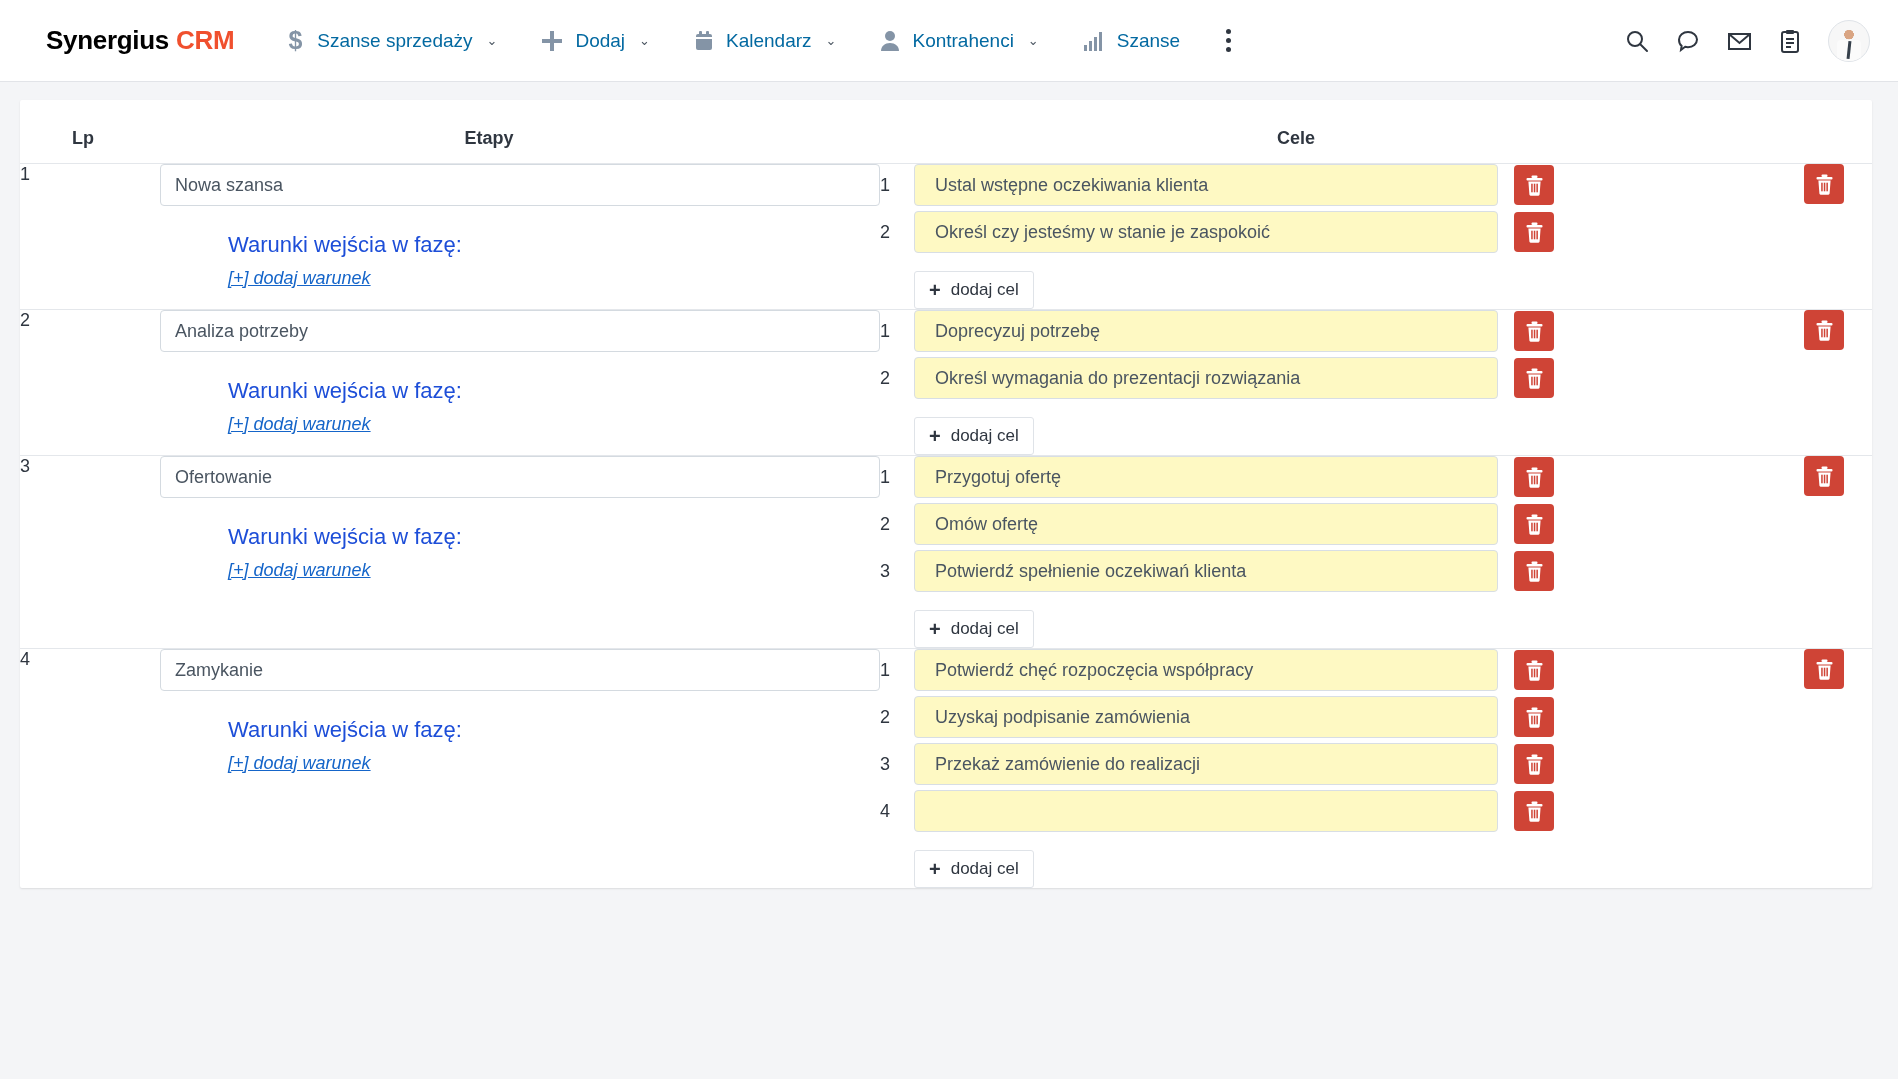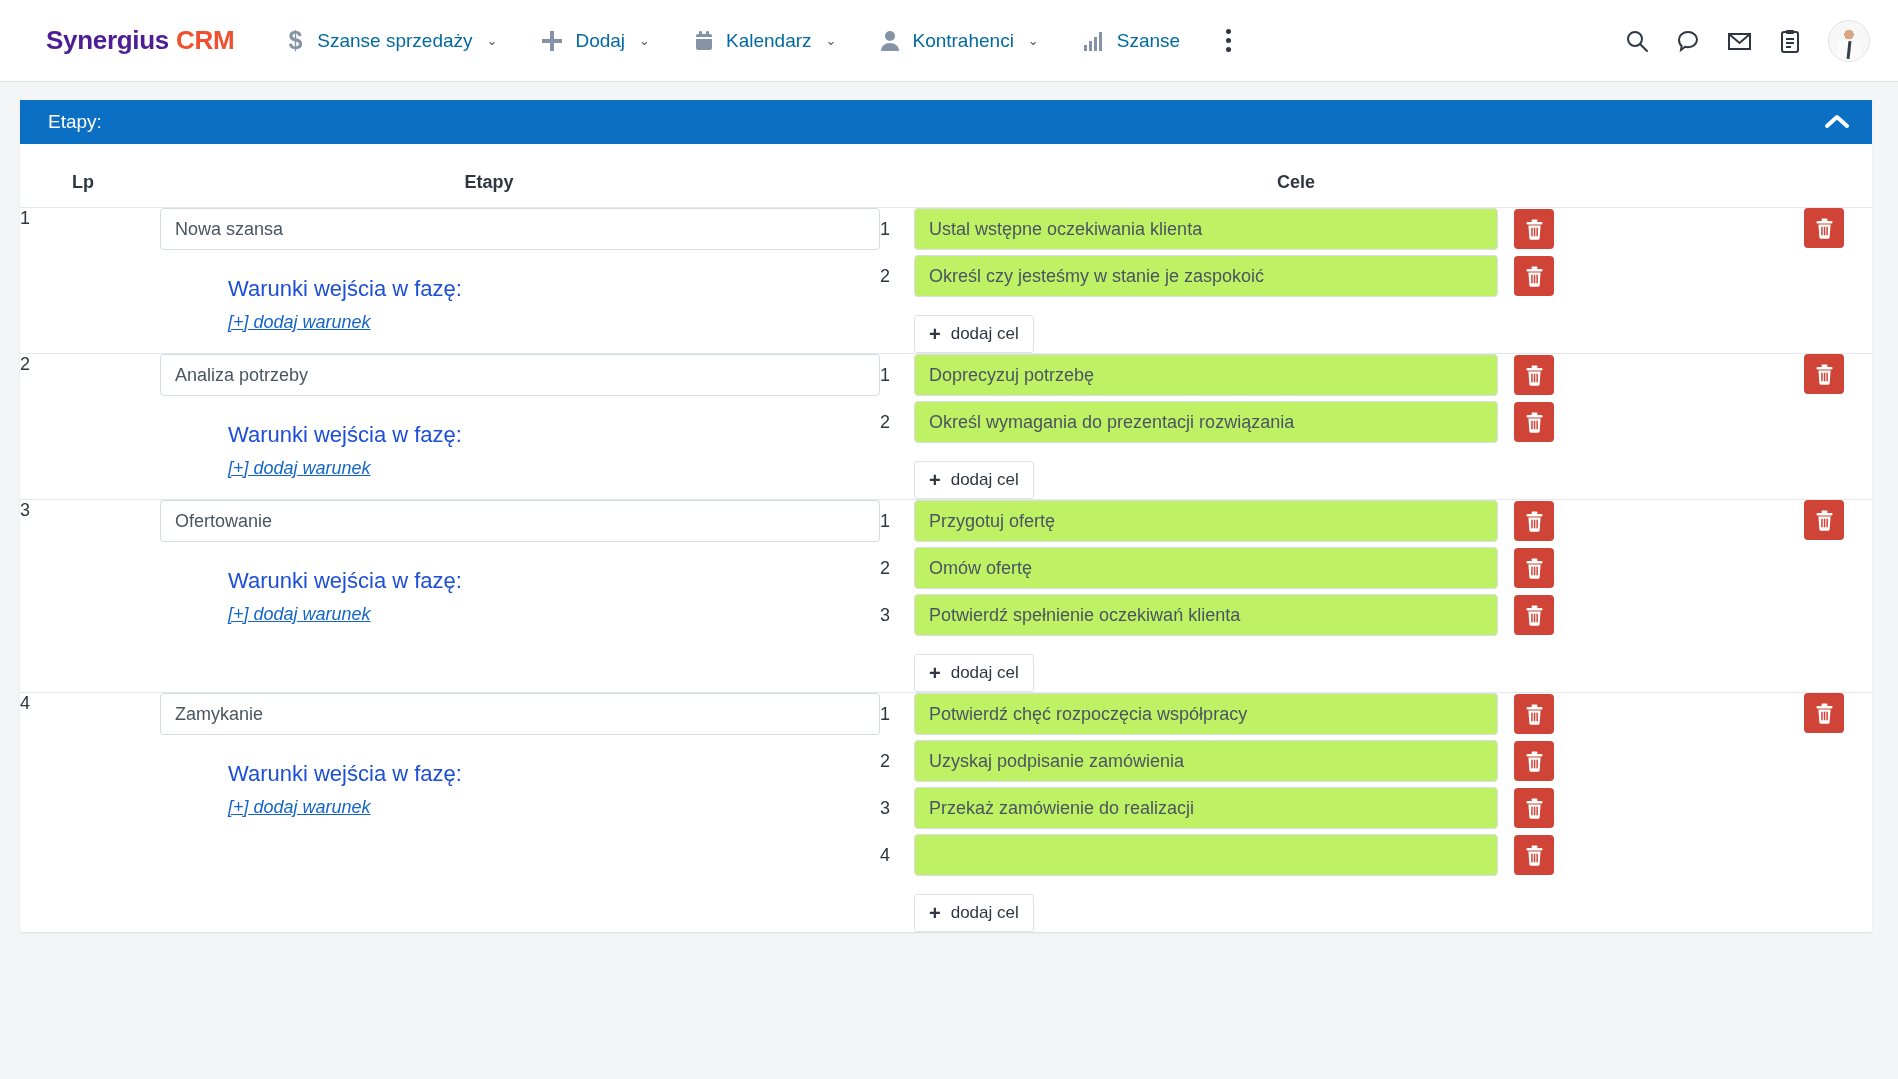--- a/index.html
+++ b/index.html
@@ -23,21 +23,21 @@
     border-bottom: 1px solid #e2e4e8;
     position: relative;
   }
   .brand {
     font-size: 26px;
     font-weight: bold;
     letter-spacing: -0.3px;
     white-space: nowrap;
     margin-right: 30px;
   }
-  .brand .b1 { color: #4c1d95; }
+  .brand .b1 { color: #000000; }
   .brand .b2 { color: #f0502e; }
 
   .nav-items { display: flex; align-items: center; }
   .nav-item {
     display: flex;
     align-items: center;
     gap: 12px;
     padding: 0 22px;
     cursor: pointer;
     white-space: nowrap;
@@ -209,27 +209,27 @@
   .goal-idx {
     width: 18px;
     font-size: 18px;
     color: #2f3640;
     text-align: left;
     flex: 0 0 18px;
   }
   .goal-input {
     width: 584px;
     height: 42px;
-    padding: 0 14px;
+    padding: 0 20px;
     font-size: 18px;
     color: #4a5561;
     font-family: "Liberation Sans", sans-serif;
     border: 1px solid #d8dee4;
     border-radius: 4px;
-    background: #bef264;
+    background: #fef9c3;
     outline: none;
   }
   .btn-del {
     width: 40px; height: 40px;
     background: #cf4436;
     border: none;
     border-radius: 4px;
     cursor: pointer;
     display: inline-flex;
     align-items: center;
@@ -363,28 +363,20 @@
         <line x1="7" y1="18" x2="12" y2="18" stroke="#2f3640" stroke-width="2"></line>
       </svg>
     </span>
     <span class="avatar"></span>
   </div>
 </div>
 
 <div class="page">
   <div class="card">
 
-    <div class="card-header">
-      <span>Etapy:</span>
-      <span class="chev">
-        <svg width="26" height="16" viewBox="0 0 26 16">
-            <polyline points="3,12 13,3 23,12" fill="none" stroke="#ffffff" stroke-width="4" stroke-linecap="round" stroke-linejoin="round"></polyline>
-          </svg>
-      </span>
-    </div>
 
     <table class="tbl">
       <thead>
         <tr class="thead-row">
           <th class="c-lp">Lp</th>
           <th class="c-etapy">Etapy</th>
           <th class="c-cele">Cele</th>
           <th></th>
         </tr>
       </thead>

